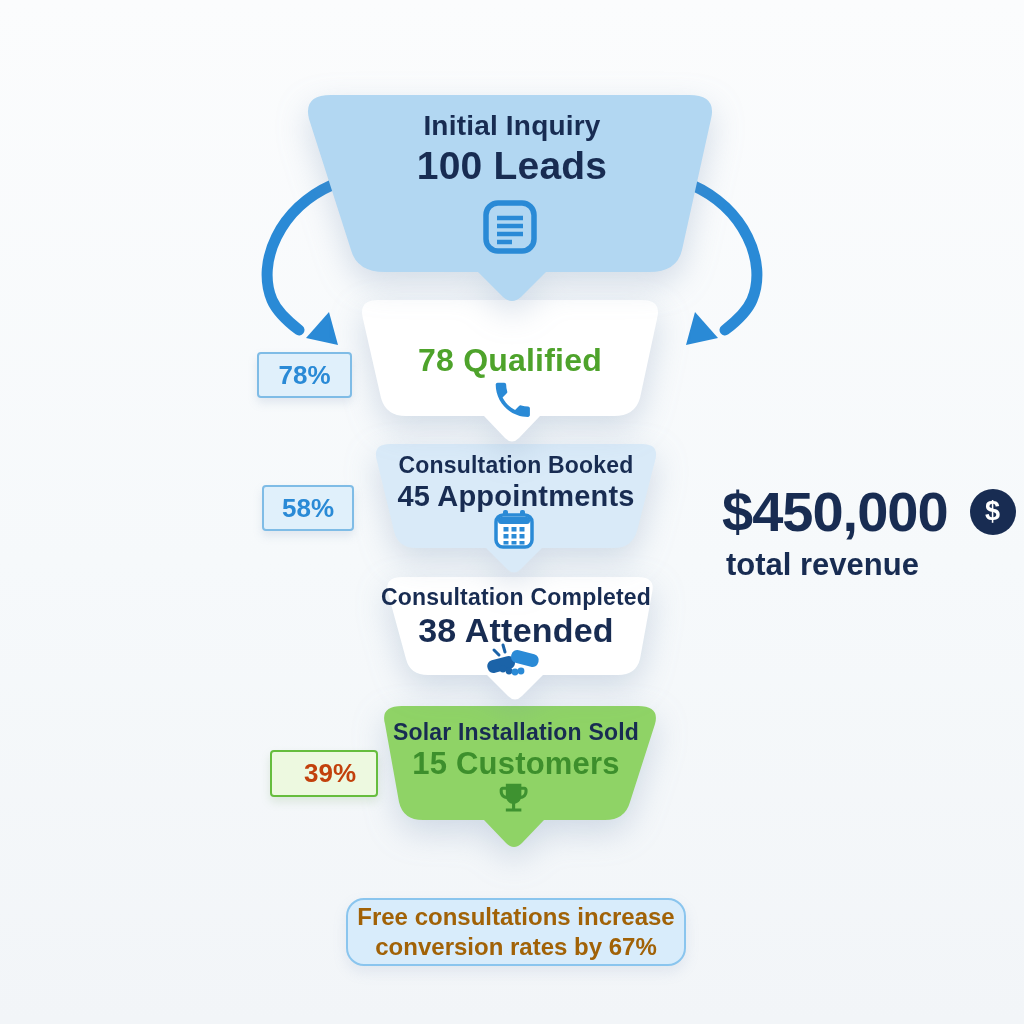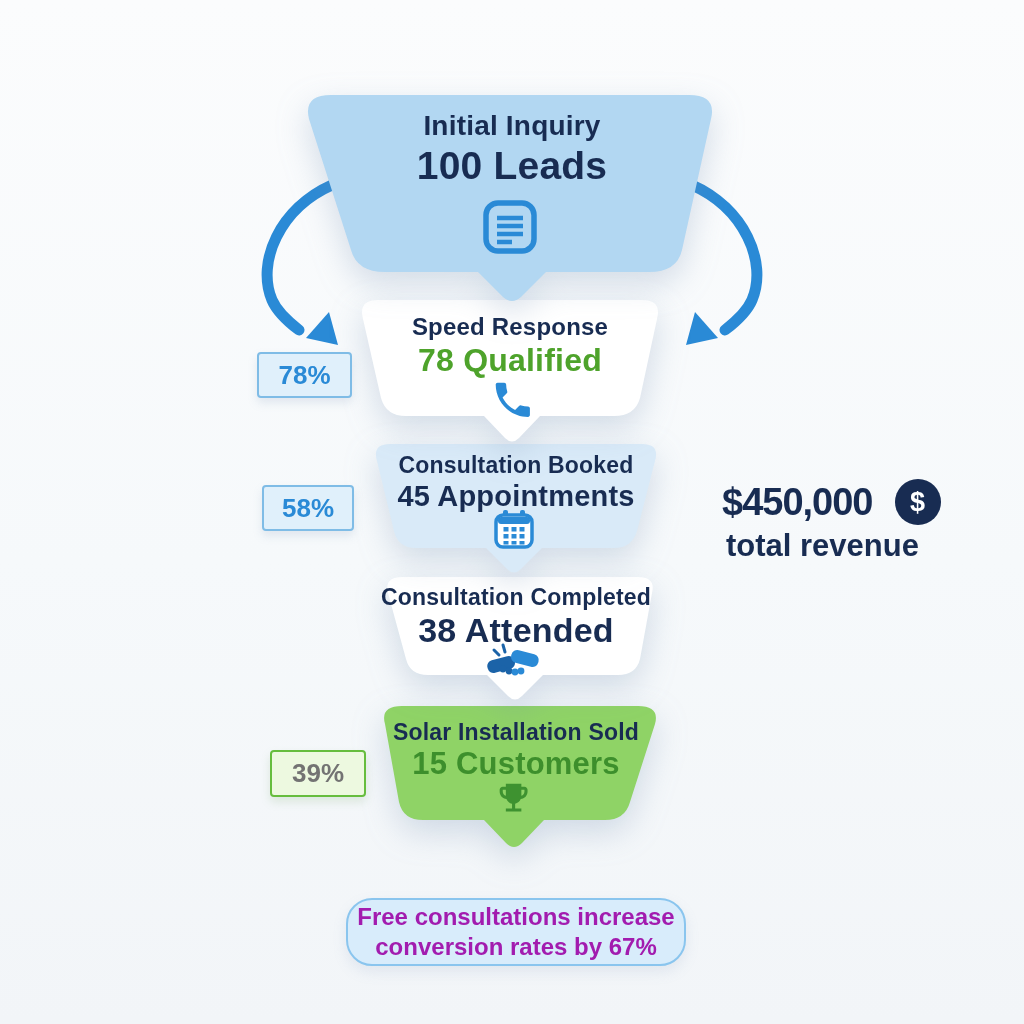--- a/index.html
+++ b/index.html
@@ -14,31 +14,31 @@
   .arrow-head{fill:#2a8ad6;}
   .stage-title{position:absolute;text-align:center;font-weight:700;color:#182c52;letter-spacing:.2px;}
   .stage-value{position:absolute;text-align:center;font-weight:700;color:#182c52;letter-spacing:.2px;}
   .val-green{color:#4ea32b;}
   .val-darkgreen{color:#3d8f2c;}
   .badge{
     position:absolute;display:flex;align-items:center;justify-content:center;
     font-weight:700;border-radius:4px;font-size:26px;
   }
   .badge.blue{background:#e0f0fb;border:2px solid #7fbce6;color:#2a8ad6;box-shadow:0 5px 10px rgba(120,150,185,.18);}
-  .badge.green{background:#edf9e0;border:2px solid #66bd3e;color:#737373;box-shadow:0 5px 10px rgba(120,170,110,.2);}
+  .badge.green{background:#edf9e0;border:2px solid #66bd3e;color:#c2410c;box-shadow:0 5px 10px rgba(120,170,110,.2);padding-left:12px;}
   .note{
     position:absolute;left:346px;top:898px;width:336px;height:64px;
-    background:#d8ecfb;border:2px solid #8ac5ee;border-radius:26px;
+    background:#d8ecfb;border:2px solid #8ac5ee;border-radius:18px;
     display:flex;flex-direction:column;justify-content:center;text-align:center;
-    color:#a21caf;font-weight:700;font-size:24px;line-height:1.25;
+    color:#a16207;font-weight:700;font-size:24px;line-height:1.25;
     box-shadow:0 6px 14px rgba(120,150,185,.15);
   }
   .revenue{position:absolute;left:722px;top:479px;}
   .revenue-row{display:flex;align-items:center;gap:22px;}
-  .revenue-amount{font-size:38px;font-weight:700;color:#182c52;letter-spacing:-1px;}
+  .revenue-amount{font-size:56px;font-weight:700;color:#182c52;letter-spacing:-1px;}
   .dollar-badge{
     width:46px;height:46px;border-radius:50%;background:#182c52;color:#ffffff;
     display:flex;align-items:center;justify-content:center;font-size:27px;font-weight:700;
   }
   .revenue-label{font-size:31px;font-weight:700;color:#182c52;margin-top:3px;margin-left:4px;}
 </style>
 </head>
 <body>
 
 <div class="canvas">
@@ -94,21 +94,20 @@
       <circle cx="35" cy="30" r="3.4" fill="#2a8ad6"></circle>
     </g>
     <g transform="translate(495,779) scale(1.55)" fill="#3e9230">
       <path d="M19 5h-2V3H7v2H5c-1.1 0-2 .9-2 2v1c0 2.55 1.92 4.63 4.39 4.94.63 1.5 1.98 2.63 3.61 2.96V19H7v2h10v-2h-4v-3.1c1.63-.33 2.98-1.46 3.61-2.96C19.08 12.63 21 10.55 21 8V7c0-1.1-.9-2-2-2zM5 8V7h2v3.82C5.84 10.4 5 9.3 5 8zm14 0c0 1.3-.84 2.4-2 2.82V7h2v1z"></path>
     </g>
   </svg>
 
   <div class="stage-title" style="left:312px;top:110px;width:400px;font-size:28px;text-align:center;">Initial Inquiry</div>
   <div class="stage-value" style="left:312px;top:144px;width:400px;font-size:39px;">100 Leads</div>
 
-  <div class="stage-title" style="left:360px;top:313px;width:300px;font-size:24px;">Speed Response</div>
   <div class="stage-value val-green" style="left:360px;top:342px;width:300px;font-size:32px;">78 Qualified</div>
 
   <div class="stage-title" style="left:366px;top:452px;width:300px;font-size:23px;">Consultation Booked</div>
   <div class="stage-value" style="left:366px;top:480px;width:300px;font-size:29px;">45 Appointments</div>
 
   <div class="stage-title" style="left:370px;top:584px;width:292px;font-size:23px;">Consultation Completed</div>
   <div class="stage-value" style="left:370px;top:611px;width:292px;font-size:34px;">38 Attended</div>
 
   <div class="stage-title" style="left:370px;top:719px;width:292px;font-size:23px;">Solar Installation Sold</div>
   <div class="stage-value val-darkgreen" style="left:370px;top:746px;width:292px;font-size:31px;">15 Customers</div>

